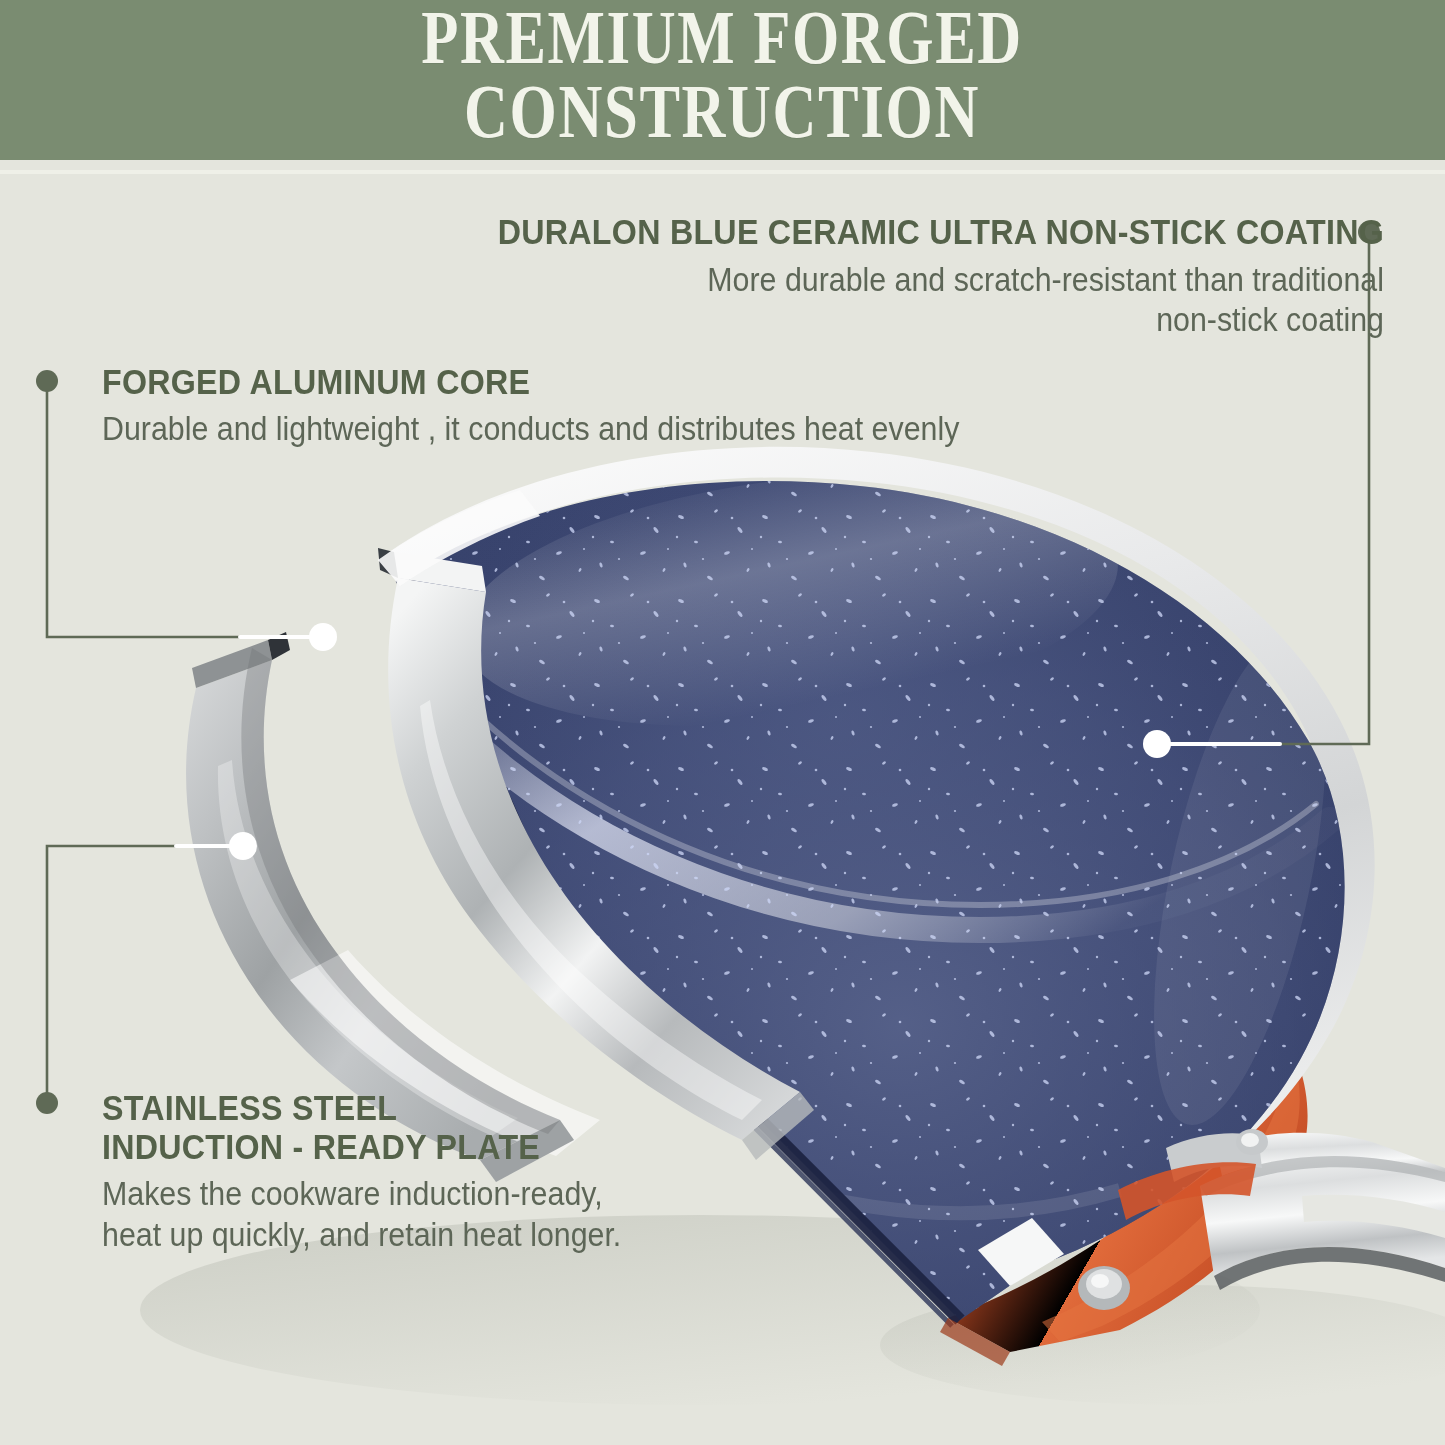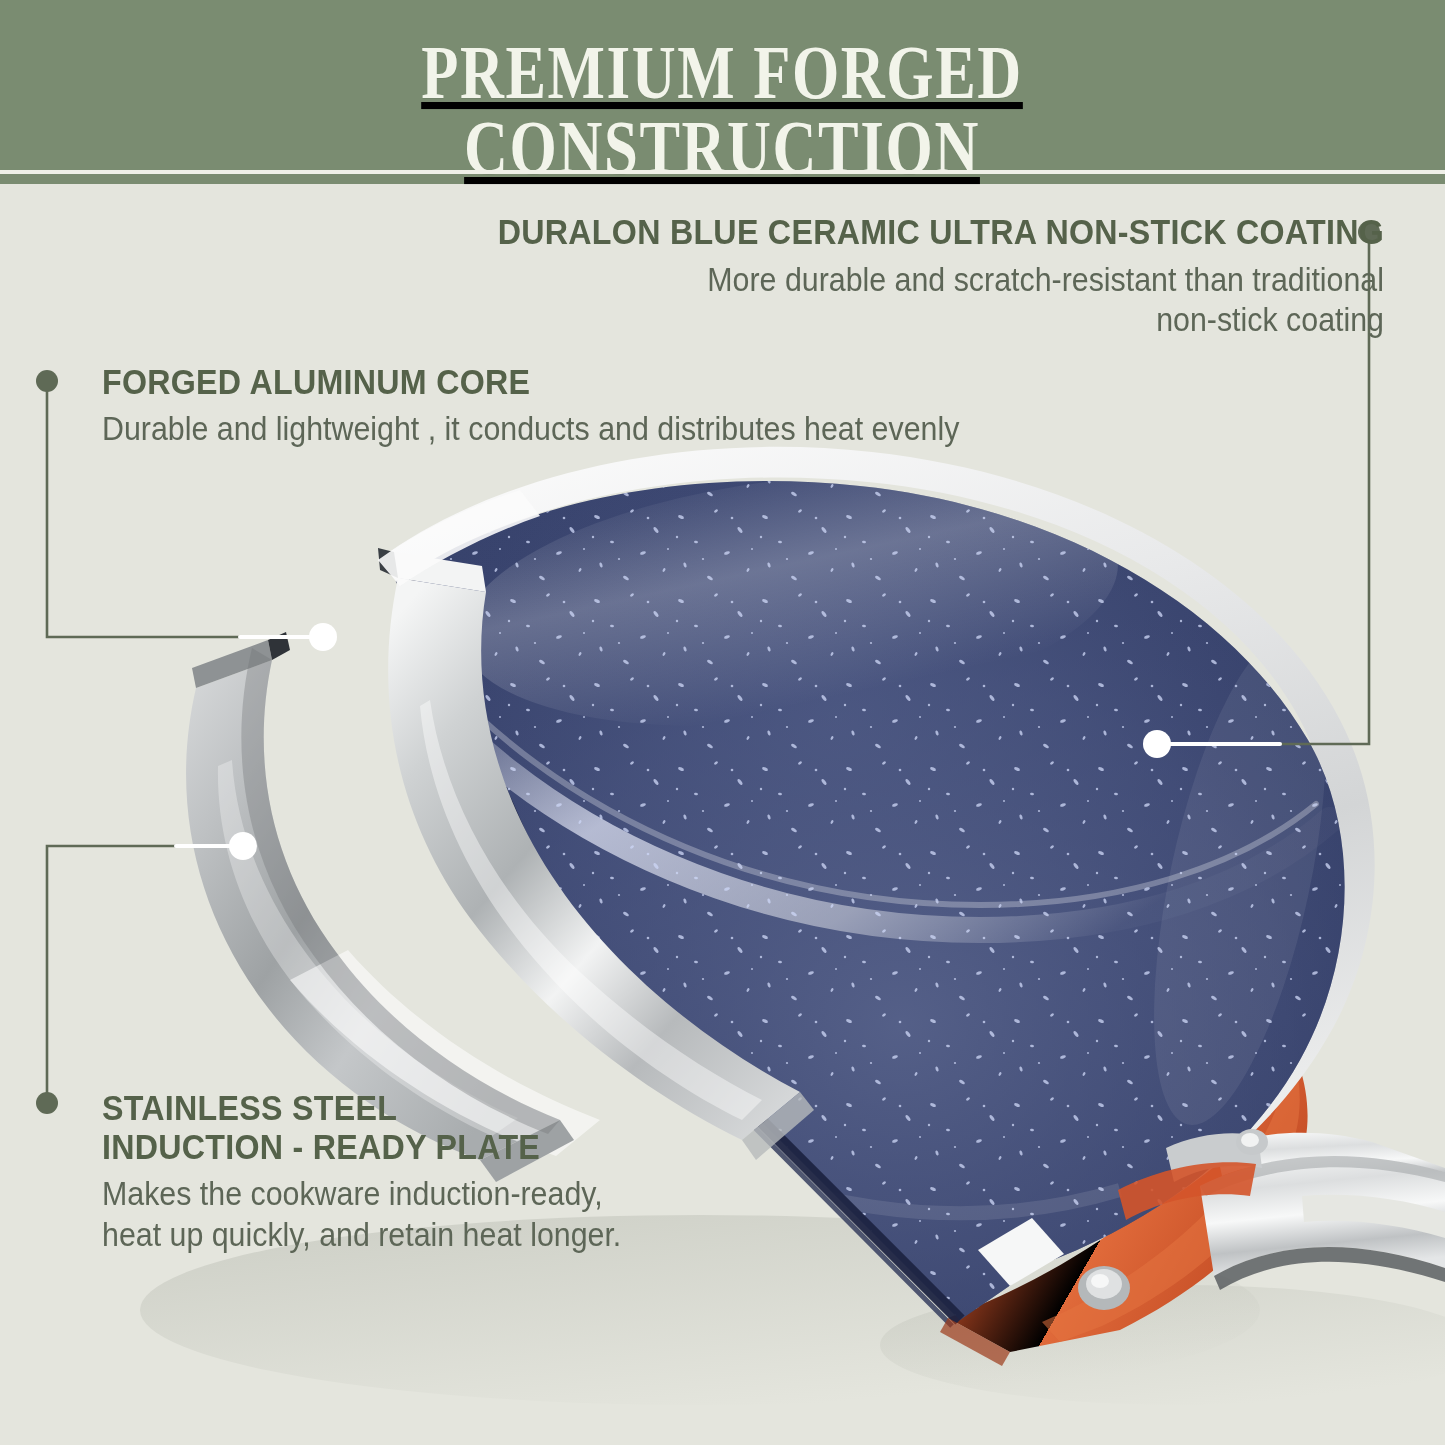--- a/index.html
+++ b/index.html
@@ -7,23 +7,23 @@
     width:1445px;height:1445px;
     background:#e4e5dd;
     font-family:"Liberation Sans", sans-serif;
     overflow:hidden;
     position:relative;
   }
   #stage{position:relative;width:1445px;height:1445px;overflow:hidden;background:#e4e5dd;}
 
   
   .banner{
-    position:absolute;left:0;top:0;width:1445px;height:184px;
+    position:absolute;left:0;top:0;width:1445px;height:160px;
     background:#7a8c71;
-    display:flex;align-items:flex-end;justify-content:center;text-decoration:underline;
+    display:flex;align-items:flex-start;justify-content:center;
   }
   .banner-title{
     font-family:"Liberation Serif", serif;
     color:#f2f4ea;
     font-weight:700;
     font-size:76px;
     line-height:0.98;
     letter-spacing:2px;
     text-align:center;
     transform:scaleX(0.80);

